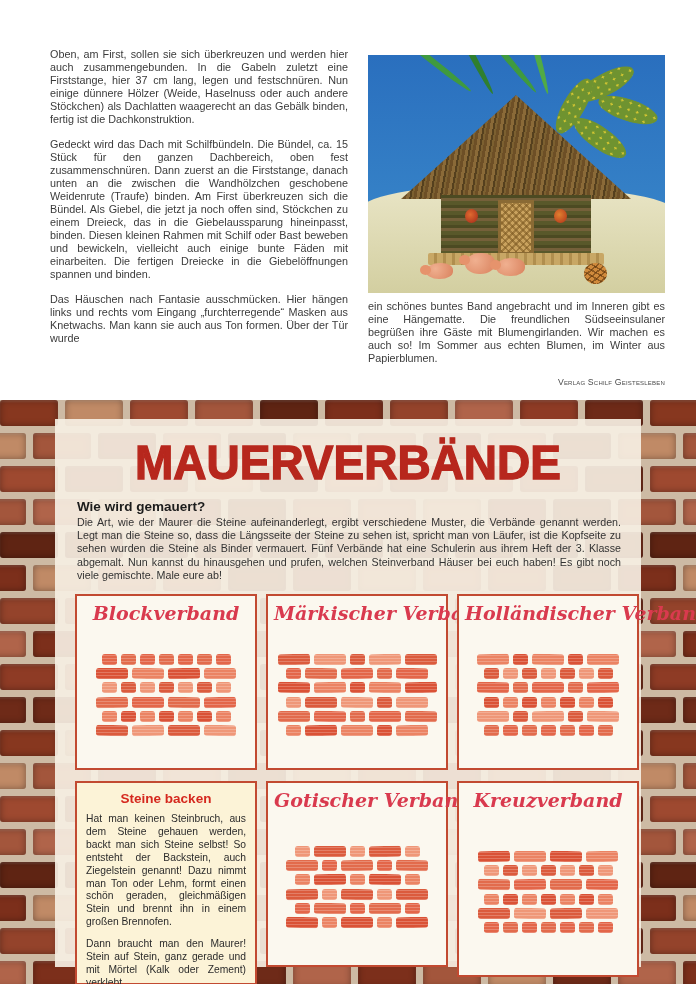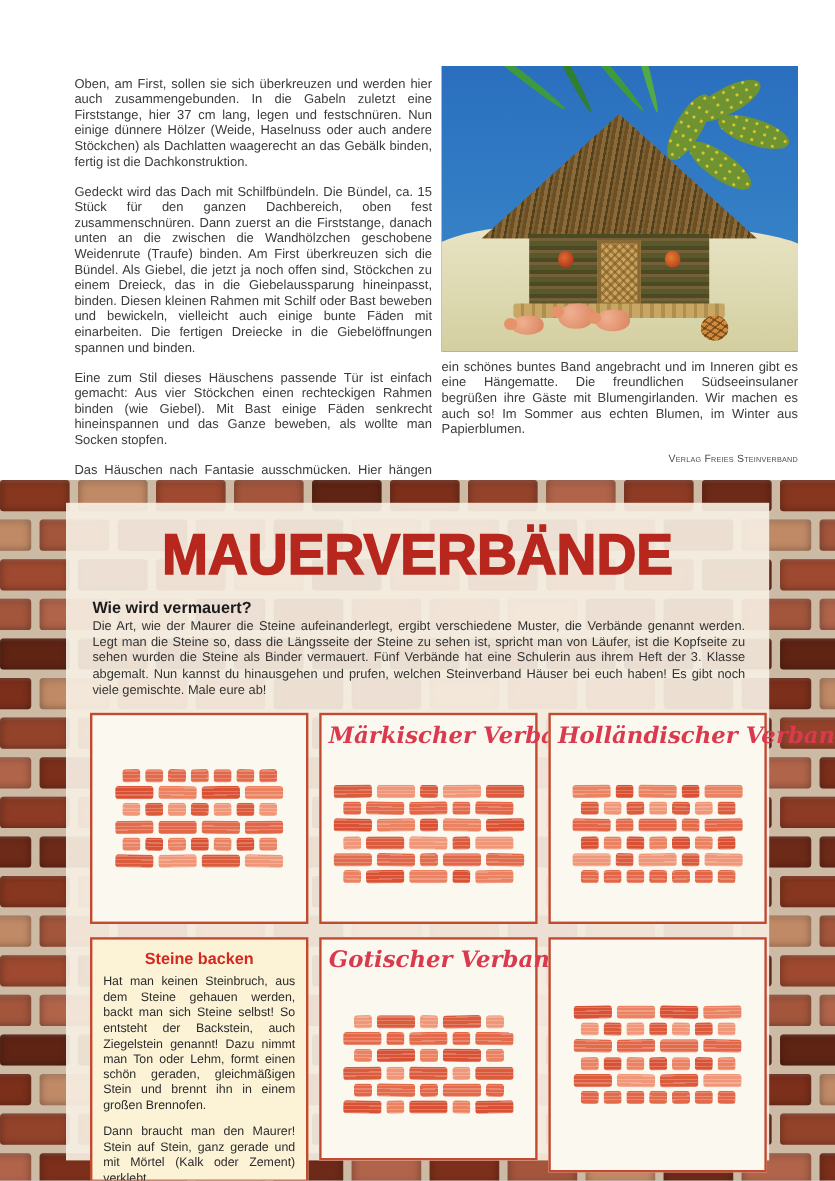--- a/index.html
+++ b/index.html
@@ -1,20 +1,20 @@
 <!DOCTYPE html>
 <html><head>
 <meta charset="utf-8">
 <style>
   * { margin:0; padding:0; box-sizing:border-box; }
   body { background:#888; font-family:"Liberation Sans", sans-serif; }
   .page { position:relative; width:696px; height:984px; background:#ffffff; overflow:hidden; margin:0 auto; }
 
   
-  .article-left { position:absolute; left:62px; top:48px; width:298px;margin-top:16px; }
+  .article-left { position:absolute; left:50px; top:48px; width:298px; }
   .article-left p, .article-right p {
     font-size:10.8px; line-height:13px; color:#3b3b3b; text-align:justify; margin-bottom:12px;
   }
   .article-right { position:absolute; left:368px; top:55px; width:297px; }
 
   .photo { position:relative; width:297px; height:238px; background:#2e7bc4; overflow:hidden; margin-bottom:7px; }
   .photo-sky { position:absolute; inset:0; background:linear-gradient(#2a6fbe,#3c8ccc); }
   .photo-cloth { position:absolute; left:-10px; right:-10px; bottom:-4px; height:112px;
     background:linear-gradient(#e9e5c6,#d2ce9f); border-radius:45% 60% 0 0 / 28px; }
   .leaf-blade { position:absolute; width:95px; height:6px; border-radius:50%; background:#3f9a3f; }
@@ -94,21 +94,20 @@
 </style>
 </head>
 <body>
 
 <div class="page">
 
   <section>
     <div class="article-left">
       <p>Oben, am First, sollen sie sich überkreuzen und werden hier auch zusammengebunden. In die Gabeln zuletzt eine Firststange, hier 37 cm lang, legen und festschnüren. Nun einige dünnere Hölzer (Weide, Haselnuss oder auch andere Stöckchen) als Dachlatten waagerecht an das Gebälk binden, fertig ist die Dachkonstruktion.</p>
       <p>Gedeckt wird das Dach mit Schilfbündeln. Die Bündel, ca. 15 Stück für den ganzen Dachbereich, oben fest zusammenschnüren. Dann zuerst an die Firststange, danach unten an die zwischen die Wandhölzchen geschobene Weidenrute (Traufe) binden. Am First überkreuzen sich die Bündel. Als Giebel, die jetzt ja noch offen sind, Stöckchen zu einem Dreieck, das in die Giebelaussparung hineinpasst, binden. Diesen kleinen Rahmen mit Schilf oder Bast beweben und bewickeln, vielleicht auch einige bunte Fäden mit einarbeiten. Die fertigen Dreiecke in die Giebelöffnungen spannen und binden.</p>
-      <p>Eine zum Stil dieses Häuschens passende Tür ist einfach gemacht: Aus vier Stöckchen einen rechteckigen Rahmen binden (wie Giebel). Mit Bast einige Fäden senkrecht hineinspannen und das Ganze beweben, als wollte man Socken stopfen.</p>
       <p>Das Häuschen nach Fantasie ausschmücken. Hier hängen links und rechts vom Eingang „furchterregende“ Masken aus Knetwachs. Man kann sie auch aus Ton formen. Über der Tür wurde</p>
     </div>
 
     <div class="article-right">
       <figure class="photo">
         <div class="photo-sky"></div>
         <div class="photo-cloth"></div>
         <div class="leaf-blade lb1"></div>
         <div class="leaf-blade lb2"></div>
         <div class="leaf-blade lb3"></div>
@@ -124,21 +123,21 @@
           <div class="hut-mask mask-right"></div>
         </div>
         <div class="hut-platform"></div>
         <div class="pig pig1"></div>
         <div class="pig pig2"></div>
         <div class="pig pig3"></div>
         <div class="woven-ball"></div>
       </figure>
       <p>ein schönes buntes Band angebracht und im Inneren gibt es eine Hängematte. Die freundlichen Südseeinsulaner begrüßen ihre Gäste mit Blumengirlanden. Wir machen es auch so! Im Sommer aus echten Blumen, im Winter aus Papierblumen.</p>
       <div class="credit">
-        <div>Verlag Freies Steinverband</div>
+        <div>Verlag Schilf Geistesleben</div>
       </div>
     </div>
   </section>
 
   <section class="feature-section">
     <div class="brick-wall" id="brick-wall" style="background-color: rgb(205, 186, 164);">
         <div class="wbrick" style="background: rgb(135, 55, 31); left: 0px; top: 0px;"></div>
         <div class="wbrick" style="background: rgb(192, 138, 102); left: 65px; top: 0px;"></div>
         <div class="wbrick" style="background: rgb(158, 73, 48); left: 130px; top: 0px;"></div>
         <div class="wbrick" style="background: rgb(163, 86, 60); left: 195px; top: 0px;"></div>
@@ -342,26 +341,27 @@
         <div class="wbrick" style="background: rgb(124, 47, 27); left: 357.5px; top: 561px;"></div>
         <div class="wbrick" style="background: rgb(163, 86, 60); left: 422.5px; top: 561px;"></div>
         <div class="wbrick" style="background: rgb(192, 138, 102); left: 487.5px; top: 561px;"></div>
         <div class="wbrick" style="background: rgb(110, 42, 24); left: 552.5px; top: 561px;"></div>
         <div class="wbrick" style="background: rgb(176, 100, 74); left: 617.5px; top: 561px;"></div>
         <div class="wbrick" style="background: rgb(124, 47, 27); left: 682.5px; top: 561px;"></div>
       </div>
 
     <div class="feature-panel">
       <h1 class="feature-title">MAUERVERBÄNDE</h1>
-      <h2 class="feature-subheading">Wie wird vermauert?</h2>
+      <h2 class="feature-subheading">Wie wird gemauert?</h2>
       <p class="feature-intro">Die Art, wie der Maurer die Steine aufeinanderlegt, ergibt verschiedene Muster, die Verbände genannt werden. Legt man die Steine so, dass die Längsseite der Steine zu sehen ist, spricht man von Läufer, ist die Kopfseite zu sehen wurden die Steine als Binder vermauert. Fünf Verbände hat eine Schulerin aus ihrem Heft der 3. Klasse abgemalt. Nun kannst du hinausgehen und prufen, welchen Steinverband Häuser bei euch haben! Es gibt noch viele gemischte. Male eure ab!</p>
 
       <div class="vgrid">
 
         <div class="vbox h-r1">
+          <div class="vtitle">Blockverband</div>
           <div class="vdrawing">
               <div class="brow">
                 <span class="brick short" style="background-color: rgb(226, 90, 60); transform: rotate(-0.9deg);"></span>
                 <span class="brick short" style="background-color: rgb(224, 96, 63); transform: rotate(0deg);"></span>
                 <span class="brick short" style="background-color: rgb(226, 90, 60); transform: rotate(0.9deg);"></span>
                 <span class="brick short" style="background-color: rgb(224, 96, 63); transform: rotate(-0.9deg);"></span>
                 <span class="brick short" style="background-color: rgb(226, 90, 60); transform: rotate(0deg);"></span>
                 <span class="brick short" style="background-color: rgb(224, 96, 63); transform: rotate(0.9deg);"></span>
                 <span class="brick short" style="background-color: rgb(226, 90, 60); transform: rotate(-0.9deg);"></span>
               </div>
@@ -554,20 +554,21 @@
                 <span class="brick long" style="background-color: rgb(216, 69, 39); transform: rotate(0.9deg);"></span>
                 <span class="brick short" style="background-color: rgb(234, 122, 88); transform: rotate(-0.9deg);"></span>
                 <span class="brick long" style="background-color: rgb(216, 69, 39); transform: rotate(0deg);"></span>
                 <span class="brick short" style="background-color: rgb(234, 122, 88); transform: rotate(0.9deg);"></span>
                 <span class="brick long" style="background-color: rgb(216, 69, 39); transform: rotate(-0.9deg);"></span>
               </div>
             </div>
         </div>
 
         <div class="vbox h-kreuz">
+          <div class="vtitle">Kreuzverband</div>
           <div class="vdrawing">
               <div class="brow">
                 <span class="brick long" style="background-color: rgb(216, 69, 39); transform: rotate(-0.9deg);"></span>
                 <span class="brick long" style="background-color: rgb(234, 122, 88); transform: rotate(0deg);"></span>
                 <span class="brick long" style="background-color: rgb(216, 69, 39); transform: rotate(0.9deg);"></span>
                 <span class="brick long" style="background-color: rgb(234, 122, 88); transform: rotate(-0.9deg);"></span>
               </div>
               <div class="brow">
                 <span class="brick short" style="background-color: rgb(239, 143, 110); transform: rotate(0deg);"></span>
                 <span class="brick short" style="background-color: rgb(217, 78, 46); transform: rotate(0.9deg);"></span>

